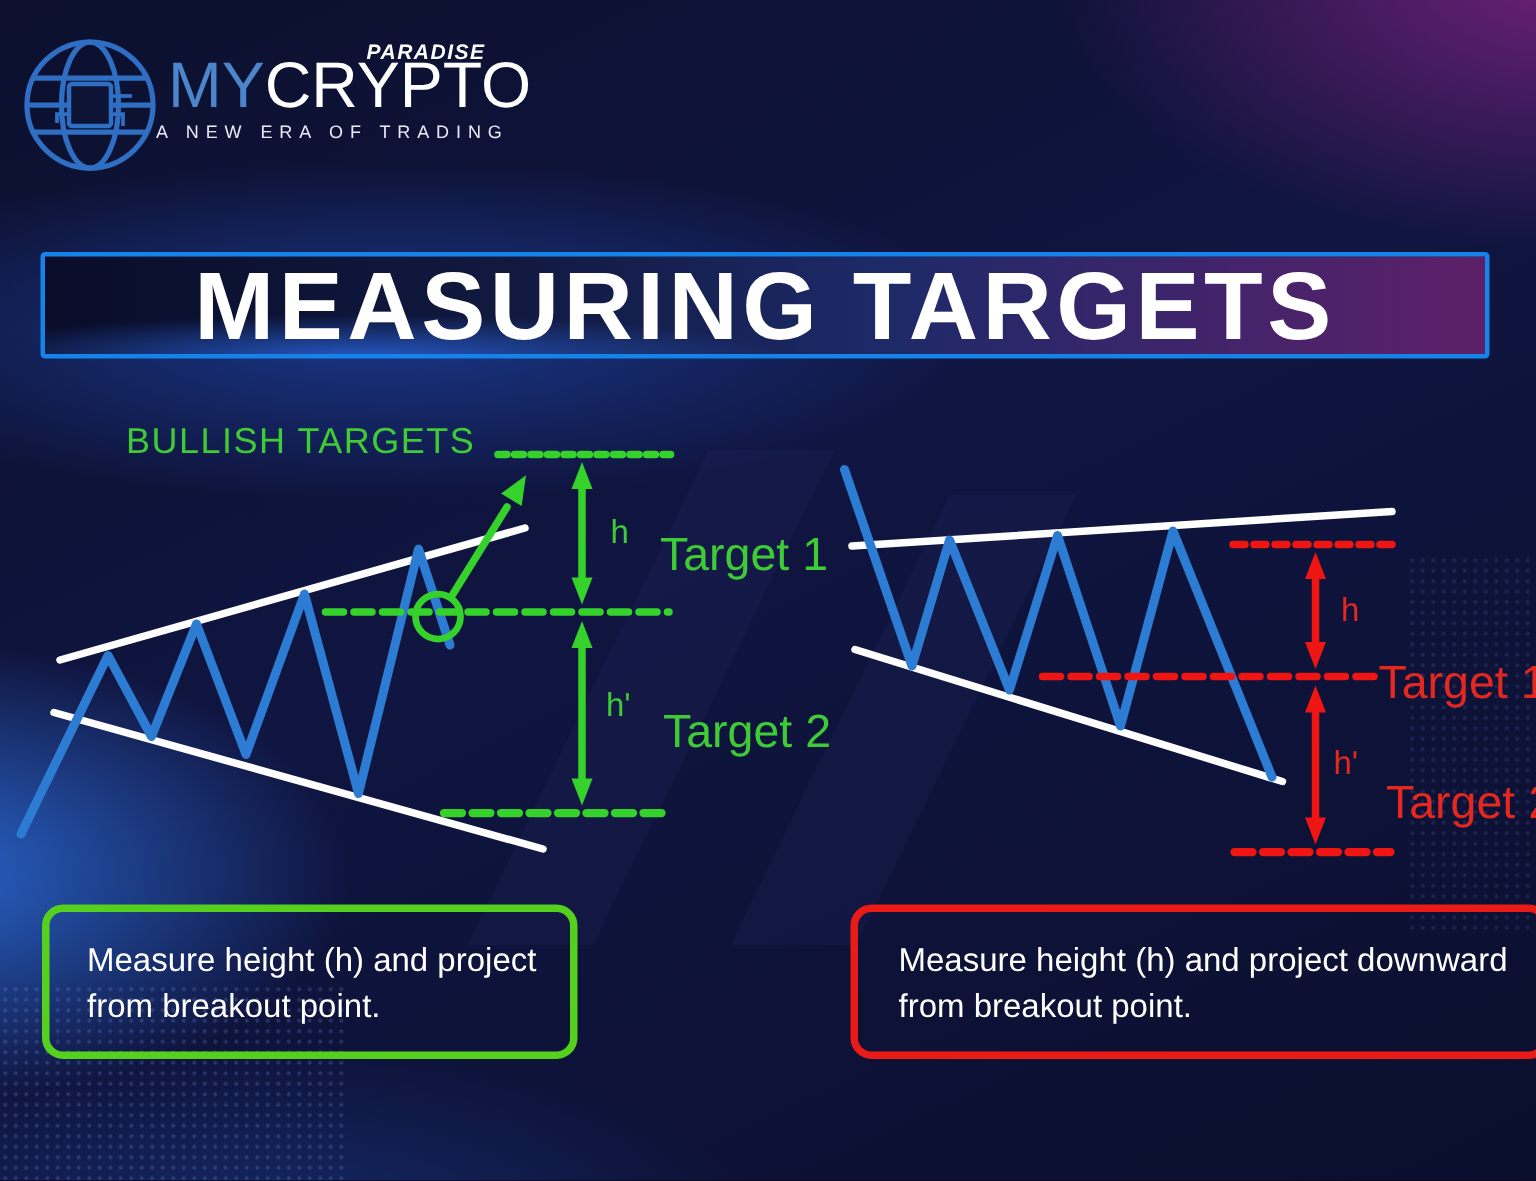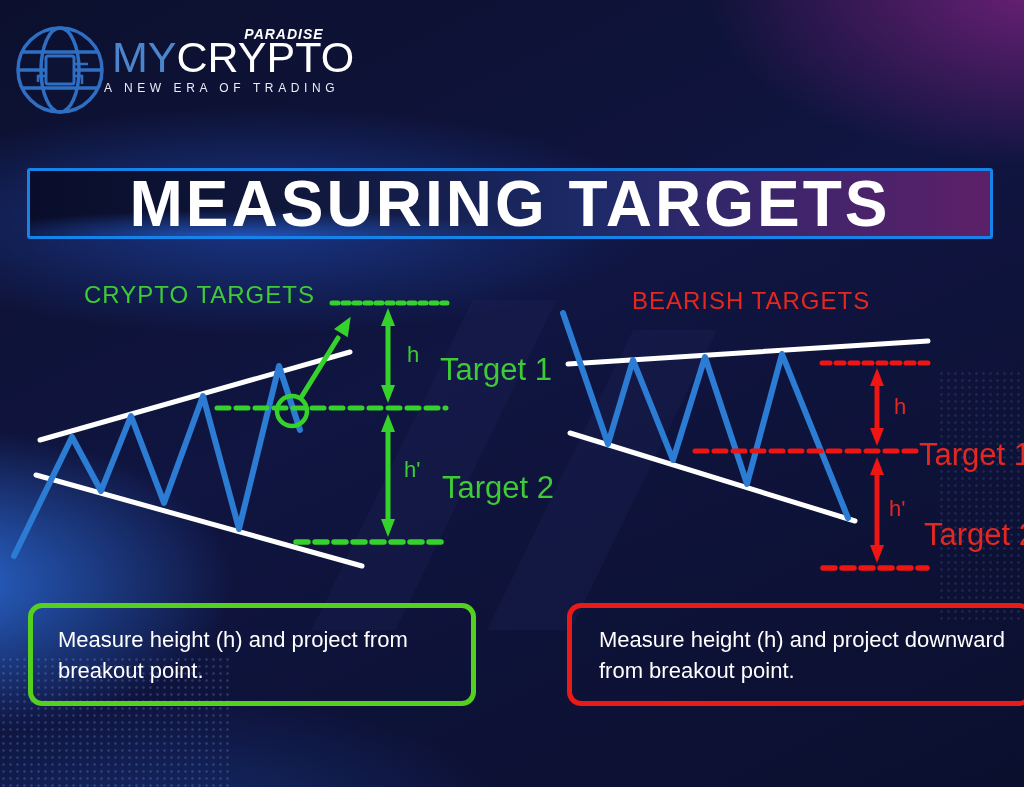--- a/index.html
+++ b/index.html
@@ -45,21 +45,21 @@
   .green{color:#3ecb36;}
   .red2{color:#e42820;}
   .sec-head{font-size:24px;letter-spacing:1px;}
   .mlabel{font-size:22px;}
   .tlabel{font-size:31px;}
 
   .note{
     position:absolute;top:603px;height:103px;box-sizing:border-box;border-radius:14px;
     display:flex;align-items:center;color:#ffffff;font-size:22px;line-height:31px;
   }
-  .note-left{left:28px;width:448px;border:5px solid #55d01e;padding:0 18px 0 25px;}
+  .note-left{left:28px;width:357px;border:5px solid #55d01e;padding:0 18px 0 25px;}
   .note-right{left:567px;width:466px;border:5px solid #ea1a16;padding:0 12px 0 27px;justify-content:flex-end;}
 </style>
 </head>
 <body>
 
 <div class="stage">
 
   <div class="wm wm1"></div>
   <div class="wm wm2"></div>
   <div class="dots dots1"></div>
@@ -126,27 +126,26 @@
       <polygon points="347,176 340,158 354,158"></polygon>
       <polygon points="347,187 340,205 354,205"></polygon>
       <polygon points="347,293 340,275 354,275"></polygon>
     </g>
     <g stroke="#ee1512" stroke-width="5">
       <line x1="347" y1="113" x2="347" y2="160"></line>
       <line x1="347" y1="203" x2="347" y2="277"></line>
     </g>
   </svg>
 
-  <span class="lbl green sec-head" style="left:84px;top:281px;">CRYPTO TARGETS</span>
+  <span class="lbl green sec-head" style="left:84px;top:281px;">BULLISH TARGETS</span>
   <span class="lbl green mlabel" style="left:407px;top:342px;">h</span>
   <span class="lbl green tlabel" style="left:440px;top:352px;">Target 1</span>
   <span class="lbl green mlabel" style="left:404px;top:457px;">h'</span>
   <span class="lbl green tlabel" style="left:442px;top:470px;">Target 2</span>
 
-  <span class="lbl red2 sec-head" style="left:632px;top:287px;">BEARISH TARGETS</span>
   <span class="lbl red2 mlabel" style="left:894px;top:394px;">h</span>
   <span class="lbl red2 tlabel" style="left:919px;top:437px;">Target 1</span>
   <span class="lbl red2 mlabel" style="left:889px;top:496px;">h'</span>
   <span class="lbl red2 tlabel" style="left:924px;top:517px;">Target 2</span>
 
   <div class="note note-left">
     <span>Measure height (h) and project from breakout point.</span>
   </div>
   <div class="note note-right">
     <span>Measure height (h) and project downward from breakout point.</span>

